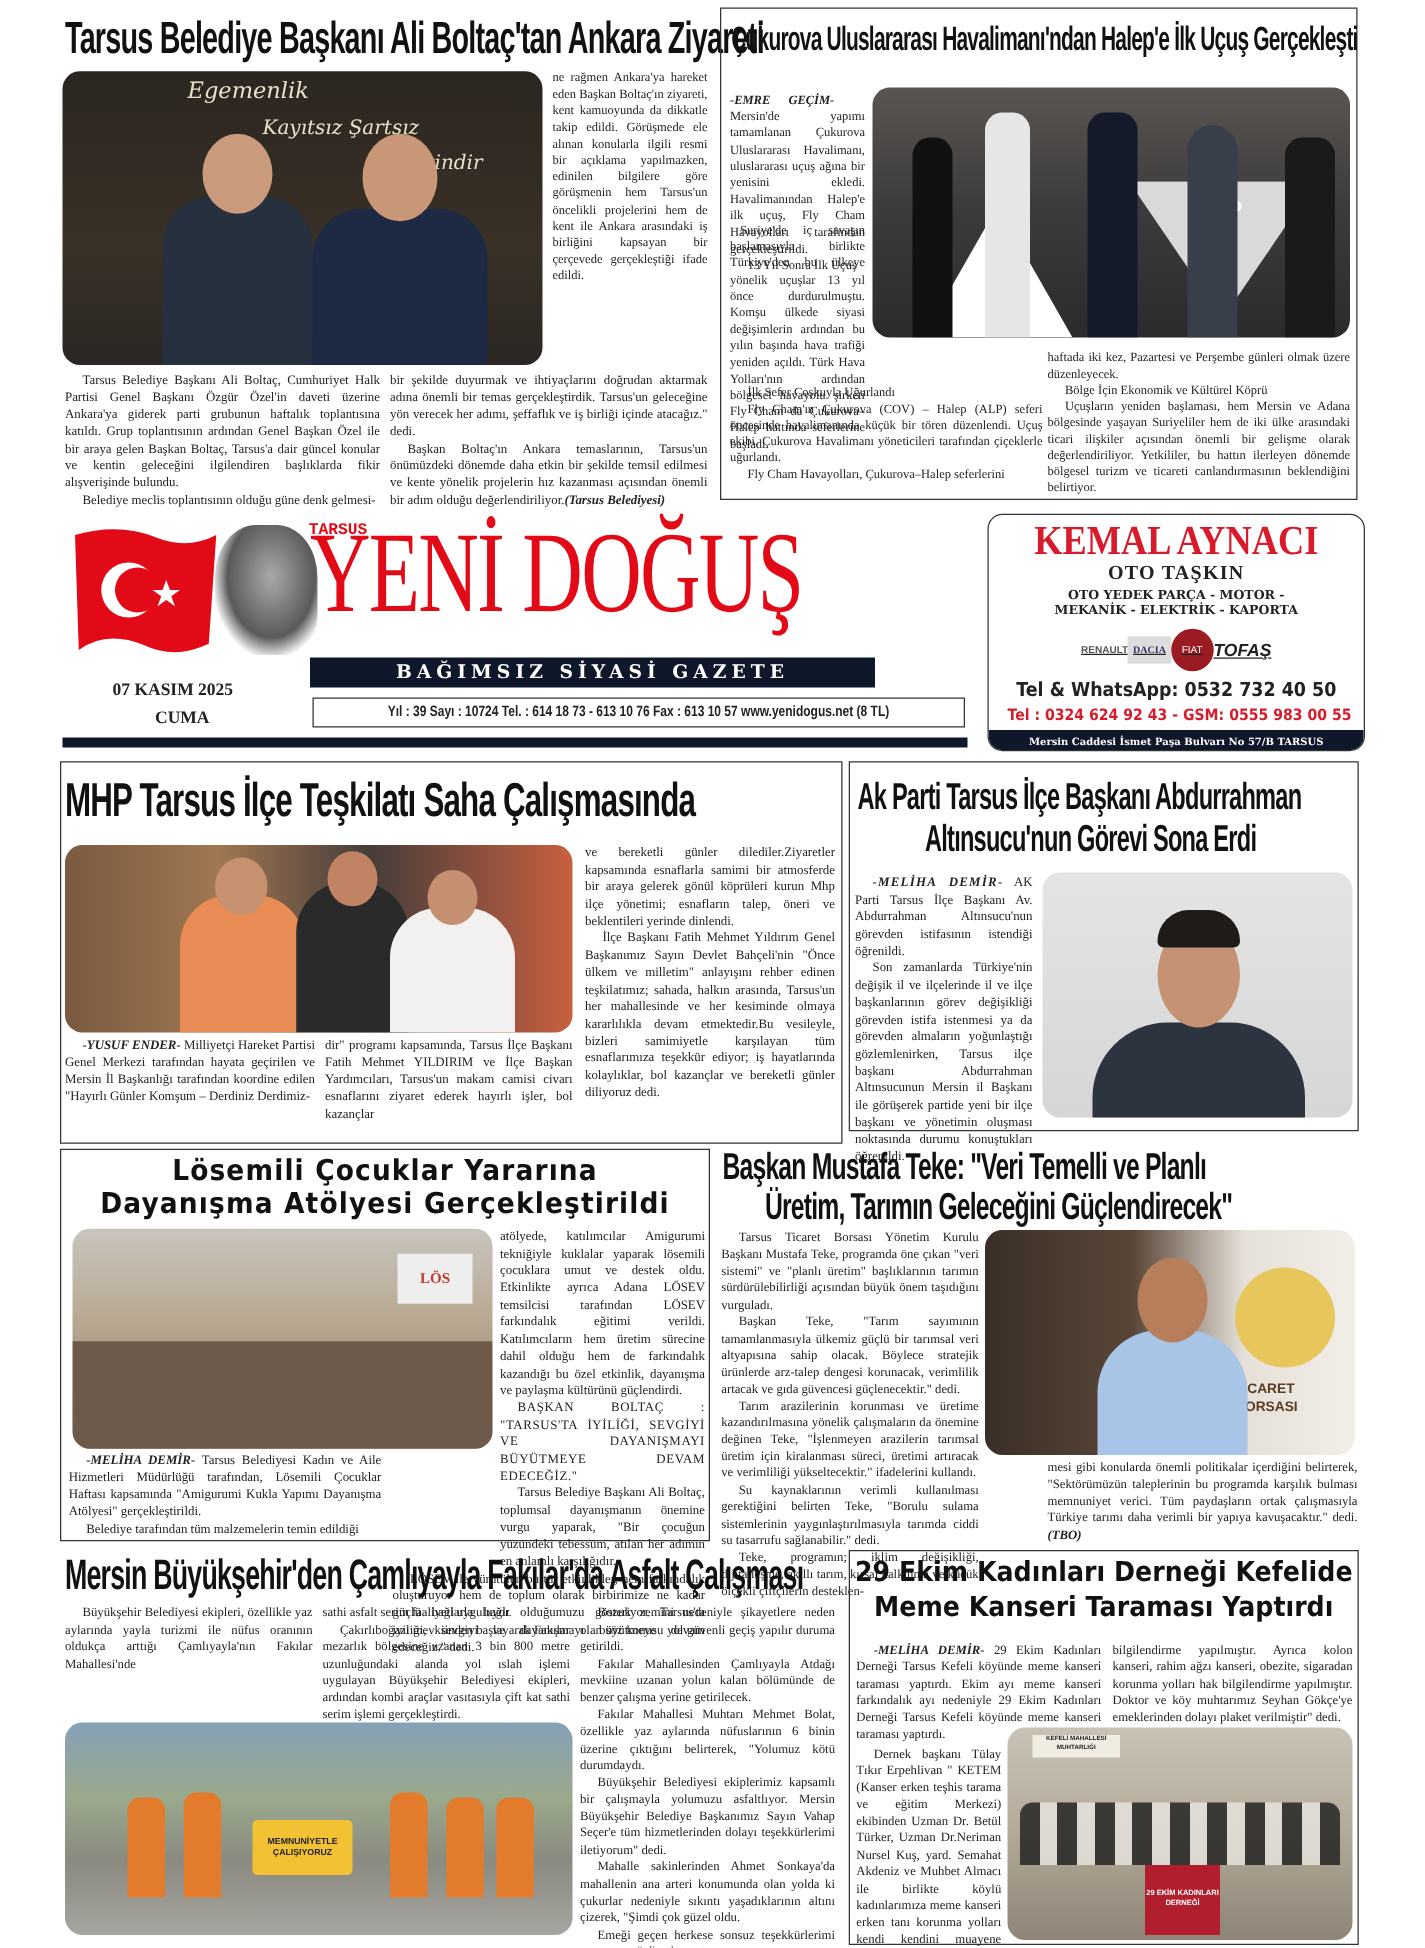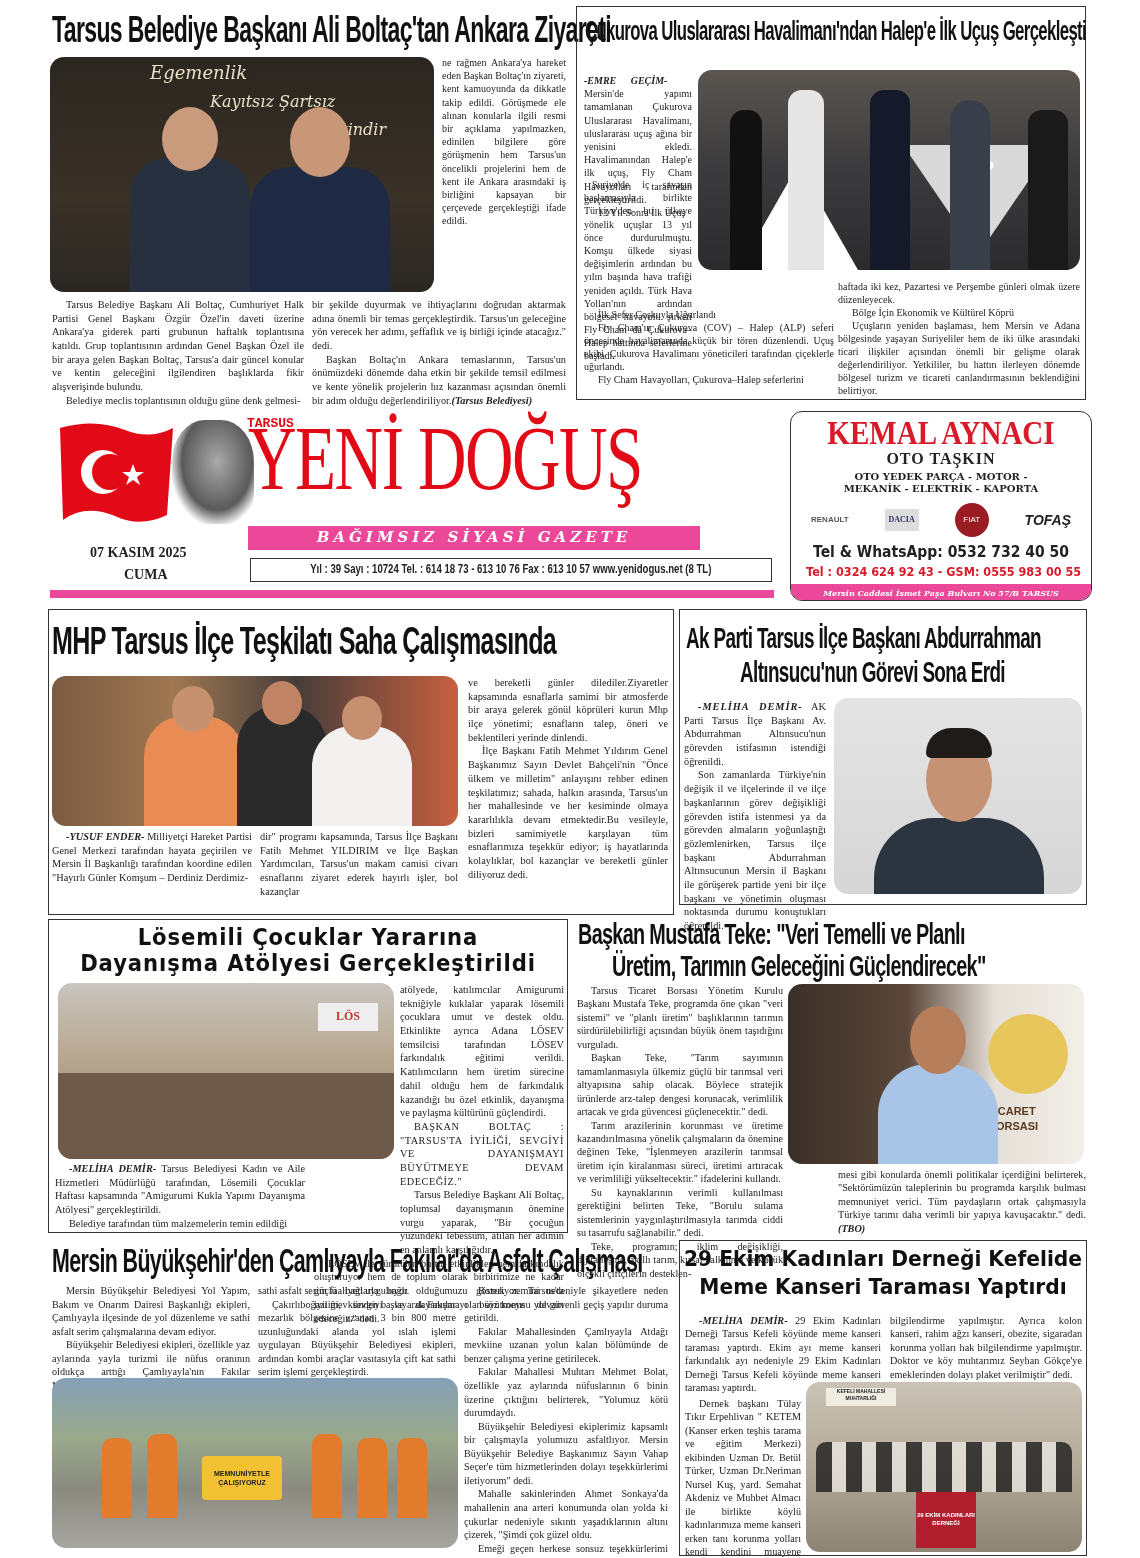--- a/index.html
+++ b/index.html
@@ -9,21 +9,21 @@
   .hl { font-family: "Liberation Sans", sans-serif; font-weight: bold; color: #111; letter-spacing: -1px; transform-origin: left top; white-space: nowrap; }
   .hl-cond { transform: scaleX(0.78); }
   .box { border: 1.5px solid #333; }
   .col { text-align: justify; hyphens: auto; }
   .col p { text-indent: 14px; }
   .col p.noind { text-indent: 0; }
   .byline { font-weight: bold; font-style: italic; }
   .photo { border-radius: 14px; overflow: hidden; position: absolute; }
   .src { font-weight: bold; font-style: italic; }
   
-  .flag { background: #ec4899; font-style: italic; }
+  .flag { background: #0f172a; }
   .red { color: #e30a17; }
 </style>
 </head>
 <body>
 
 <div class="abs hl hl-cond" style="left:52px;top:6px;font-size:36px;transform:scaleX(0.64);">Tarsus Belediye Başkanı Ali Boltaç'tan Ankara Ziyareti</div>
 
 <div class="photo" style="left:50px;top:57px;width:384px;height:235px;background:linear-gradient(180deg,#2b2620 0%,#3a3127 60%,#2a2723 100%);">
   <div class="abs" style="left:100px;top:4px;color:#e8e0c8;font-style:italic;font-size:18px;font-family:'DejaVu Serif',serif;">Egemenlik</div>
   <div class="abs" style="left:160px;top:34px;color:#e8e0c8;font-style:italic;font-size:16px;font-family:'DejaVu Serif',serif;">Kayıtsız Şartsız</div>
@@ -103,21 +103,21 @@
 <div class="abs" style="left:250px;top:558px;width:522px;height:24px;border:1px solid #333;display:flex;align-items:center;justify-content:center;">
   <span style="font-size:12px;font-weight:bold;font-family:'Liberation Sans',sans-serif;transform:scaleX(0.8);white-space:nowrap;">Yıl : 39 Sayı : 10724  Tel. : 614 18 73 - 613 10 76 Fax : 613 10 57  www.yenidogus.net  (8 TL)</span>
 </div>
 <div class="abs flag" style="left:50px;top:590px;width:724px;height:8px;"></div>
 
 <div class="abs" style="left:790px;top:411px;width:302px;height:190px;border:1.5px solid #333;border-radius:12px;overflow:hidden;background:#fff;">
   <div class="abs" style="left:0;top:0;width:100%;text-align:center;font-size:33px;font-weight:bold;color:#d81b2a;font-family:'Liberation Serif',serif;transform:scaleX(0.88);">KEMAL AYNACI</div>
   <div class="abs" style="left:0;top:36px;width:100%;text-align:center;font-size:16px;font-weight:bold;font-family:'Liberation Serif',serif;letter-spacing:1px;">OTO TAŞKIN</div>
   <div class="abs" style="left:0;top:58px;width:100%;text-align:center;font-size:10px;font-weight:bold;font-family:'DejaVu Serif',serif;">OTO YEDEK PARÇA - MOTOR -</div>
   <div class="abs" style="left:0;top:70px;width:100%;text-align:center;font-size:10px;font-weight:bold;font-family:'DejaVu Serif',serif;">MEKANİK - ELEKTRİK - KAPORTA</div>
-  <div class="abs" style="left:20px;top:88px;width:260px;height:40px;display:flex;justify-content:space-between;align-items:center;">
+  <div class="abs" style="left:20px;top:88px;width:260px;height:40px;display:flex;justify-content:center;align-items:center;text-decoration:underline;">
     <span style="font-size:8px;font-weight:bold;color:#555;font-family:'Liberation Sans',sans-serif;">RENAULT</span>
     <span style="font-size:8px;font-weight:bold;color:#336;background:#ddd;padding:6px 4px;">DACIA</span>
     <span style="width:34px;height:34px;border-radius:50%;background:#9b1b22;color:#fff;font-size:8px;display:flex;align-items:center;justify-content:center;font-family:'Liberation Sans',sans-serif;">FIAT</span>
     <span style="font-size:14px;font-weight:bold;font-style:italic;font-family:'Liberation Sans',sans-serif;">TOFAŞ</span>
   </div>
   <div class="abs" style="left:0;top:130px;width:100%;text-align:center;font-size:15.5px;font-weight:bold;font-family:'DejaVu Sans',sans-serif;transform:scaleX(0.9);white-space:nowrap;">Tel &amp; WhatsApp: 0532 732 40 50</div>
   <div class="abs" style="left:0;top:152px;width:100%;text-align:center;font-size:12.5px;font-weight:bold;font-family:'DejaVu Sans',sans-serif;color:#d81b2a;transform:scaleX(0.9);white-space:nowrap;">Tel : 0324 624 92 43 - GSM: 0555 983 00 55</div>
   <div class="abs flag" style="left:0;top:172px;width:100%;height:18px;display:flex;align-items:center;justify-content:center;">
     <span style="color:#fff;font-size:8px;font-weight:bold;font-family:'DejaVu Serif',serif;white-space:nowrap;">Mersin Caddesi  İsmet Paşa Bulvarı No 57/B   TARSUS</span>
   </div>
@@ -155,21 +155,21 @@
   <div class="abs" style="left:40px;top:120px;width:170px;height:90px;background:#2c3440;border-radius:60px 60px 0 0;"></div>
   <div class="abs" style="left:92px;top:40px;width:66px;height:84px;background:#c59273;border-radius:50%;"></div>
   <div class="abs" style="left:92px;top:30px;width:66px;height:30px;background:#1f1b18;border-radius:30px 30px 6px 6px;"></div>
 </div>
 
 <div class="abs box" style="left:48px;top:919px;width:520px;height:314px;"></div>
 <div class="abs hl" style="left:0;top:922px;width:616px;text-align:center;font-size:23px;letter-spacing:1px;font-family:'DejaVu Sans',sans-serif;transform:scaleX(0.92);transform-origin:center top;">Lösemili Çocuklar Yararına</div>
 <div class="abs hl" style="left:0;top:948px;width:616px;text-align:center;font-size:23px;letter-spacing:1px;font-family:'DejaVu Sans',sans-serif;transform:scaleX(0.92);transform-origin:center top;">Dayanışma Atölyesi Gerçekleştirildi</div>
 <div class="photo" style="left:58px;top:983px;width:336px;height:176px;background:linear-gradient(180deg,#c8c4be 0%,#b9a993 40%,#8d7a66 100%);">
   <div class="abs" style="left:0;top:90px;width:336px;height:86px;background:#6d5a4a;"></div>
-  <div class="abs" style="left:260px;top:20px;width:60px;height:28px;background:#eee;color:#c0392b;font-weight:bold;font-size:12px;display:flex;align-items:center;justify-content:center;">LÖS</div>
+  <div class="abs" style="left:260px;top:20px;width:60px;height:40px;background:#eee;color:#c0392b;font-weight:bold;font-size:12px;display:flex;align-items:center;justify-content:center;">LÖS</div>
 </div>
 <div class="abs col" style="left:55px;top:1162px;width:250px;font-size:10.3px;line-height:1.33;">
   <p><span class="byline">-MELİHA DEMİR-</span> <span>Tarsus Belediyesi Kadın ve Aile Hizmetleri Müdürlüğü tarafından, Lösemili Çocuklar Haftası kapsamında "Amigurumi Kukla Yapımı Dayanışma Atölyesi" gerçekleştirildi.</span></p>
   <p>Belediye tarafından tüm malzemelerin temin edildiği</p>
 </div>
 <div class="abs col" style="left:314px;top:983px;width:250px;font-size:10.3px;line-height:1.33;">
   <p style="padding-left:86px;text-indent:0;">atölyede, katılımcılar Amigurumi tekniğiyle kuklalar yaparak lösemili çocuklara umut ve destek oldu. Etkinlikte ayrıca Adana LÖSEV temsilcisi tarafından LÖSEV farkındalık eğitimi verildi. Katılımcıların hem üretim sürecine dahil olduğu hem de farkındalık kazandığı bu özel etkinlik, dayanışma ve paylaşma kültürünü güçlendirdi.</p>
   <p style="padding-left:86px;letter-spacing:0.5px;">BAŞKAN BOLTAÇ : "TARSUS'TA İYİLİĞİ, SEVGİYİ VE DAYANIŞMAYI BÜYÜTMEYE DEVAM EDECEĞİZ."</p>
   <p style="padding-left:86px;">Tarsus Belediye Başkanı Ali Boltaç, toplumsal dayanışmanın önemine vurgu yaparak, "Bir çocuğun yüzündeki tebessüm, atılan her adımın en anlamlı karşılığıdır.</p>
   <p>LÖSEV ile yürütülen bu tür etkinlikler, hem farkındalık oluşturuyor hem de toplum olarak birbirimize ne kadar güçlü bağlarla bağlı olduğumuzu gösteriyor. Tarsus'ta iyiliği, sevgiyi ve dayanışmayı büyütmeye devam edeceğiz." dedi.</p>
@@ -189,21 +189,20 @@
   <div class="abs" style="left:200px;top:120px;font-size:11px;font-weight:bold;color:#5a3a20;font-family:'Liberation Sans',sans-serif;">TİCARET BORSASI</div>
   <div class="abs" style="left:90px;top:80px;width:120px;height:100px;background:#a8c4e6;border-radius:50px 50px 0 0;"></div>
   <div class="abs" style="left:122px;top:22px;width:56px;height:68px;background:#b77e5b;border-radius:50%;"></div>
 </div>
 <div class="abs col" style="left:838px;top:1168px;width:248px;font-size:10.2px;line-height:1.32;">
   <p class="noind"><span>mesi gibi konularda önemli politikalar içerdiğini belirterek, "Sektörümüzün taleplerinin bu programda karşılık bulması memnuniyet verici. Tüm paydaşların ortak çalışmasıyla Türkiye tarımı daha verimli bir yapıya kavuşacaktır." dedi.</span><span class="src">(TBO)</span></p>
 </div>
 
 <div class="abs hl" style="left:52px;top:1238px;font-size:34px;transform:scaleX(0.63);">Mersin Büyükşehir'den Çamlıyayla Fakılar'da Asfalt Çalışması</div>
 <div class="abs col" style="left:52px;top:1284px;width:198px;font-size:10.2px;line-height:1.33;">
-  <p>Mersin Büyükşehir Belediyesi Yol Yapım, Bakım ve Onarım Dairesi Başkanlığı ekipleri, Çamlıyayla ilçesinde de yol düzenleme ve sathi asfalt serim çalışmalarına devam ediyor.</p>
   <p>Büyükşehir Belediyesi ekipleri, özellikle yaz aylarında yayla turizmi ile nüfus oranının oldukça arttığı Çamlıyayla'nın Fakılar Mahallesi'nde</p>
 </div>
 <div class="abs col" style="left:258px;top:1284px;width:198px;font-size:10.2px;line-height:1.33;">
   <p class="noind">sathi asfalt serim faaliyeti uyguluyor.</p>
   <p>Çakırlıboğazı mevkiinden başlayarak Fakılar mezarlık bölgesine uzanan 3 bin 800 metre uzunluğundaki alanda yol ıslah işlemi uygulayan Büyükşehir Belediyesi ekipleri, ardından kombi araçlar vasıtasıyla çift kat sathi serim işlemi gerçekleştirdi.</p>
 </div>
 <div class="photo" style="left:52px;top:1378px;width:406px;height:170px;background:linear-gradient(180deg,#86a0b8 0%,#9aa98c 35%,#8a8a80 65%,#a7a5a0 100%);">
   <div class="abs" style="left:150px;top:78px;width:80px;height:44px;background:#f3c234;border-radius:4px;display:flex;align-items:center;justify-content:center;text-align:center;font-size:7px;font-weight:bold;color:#222;font-family:'Liberation Sans',sans-serif;">MEMNUNİYETLE ÇALIŞIYORUZ</div>
   <div class="abs" style="left:50px;top:60px;width:30px;height:80px;background:#e27b2c;border-radius:10px 10px 0 0;"></div>
   <div class="abs" style="left:95px;top:56px;width:30px;height:84px;background:#e27b2c;border-radius:10px 10px 0 0;"></div>

